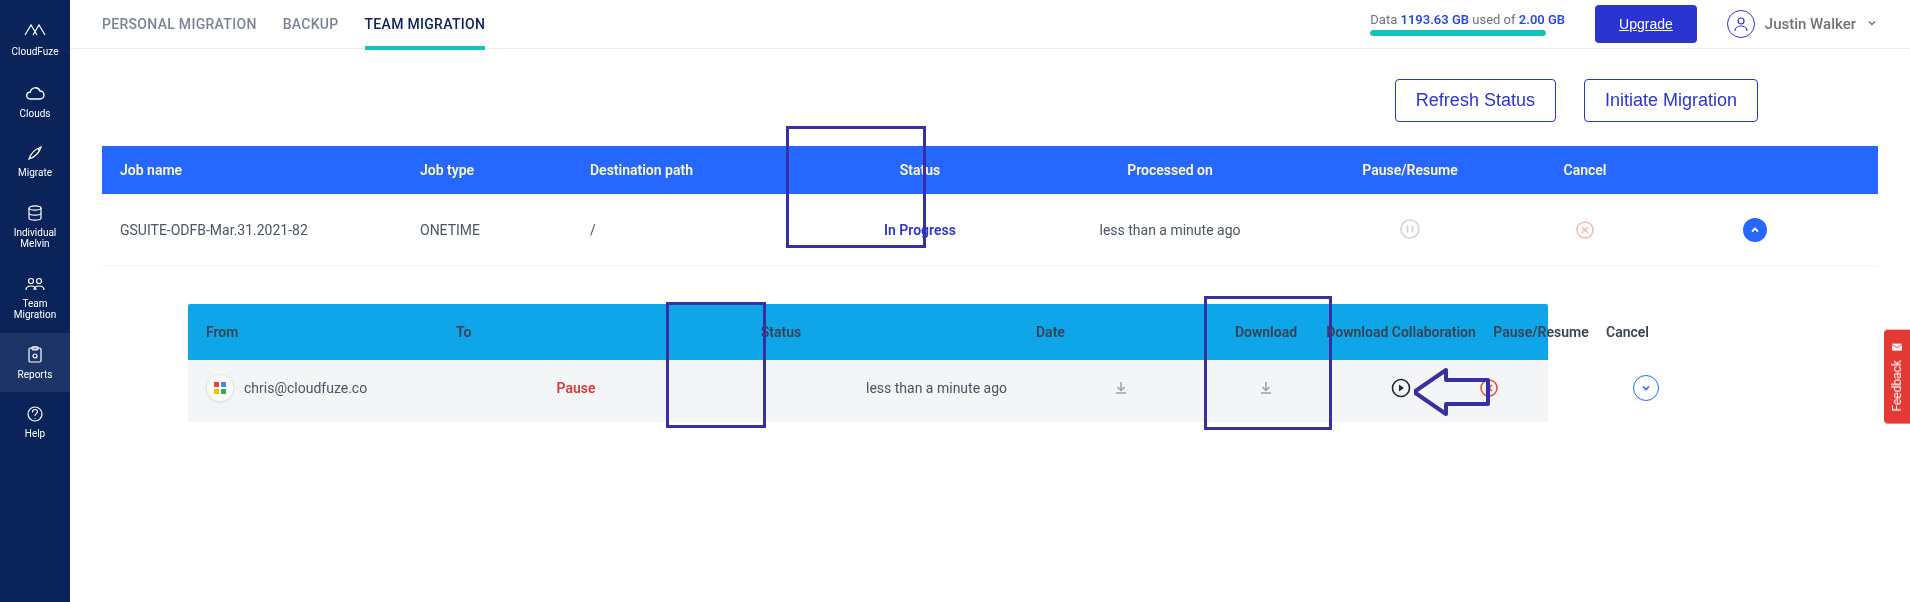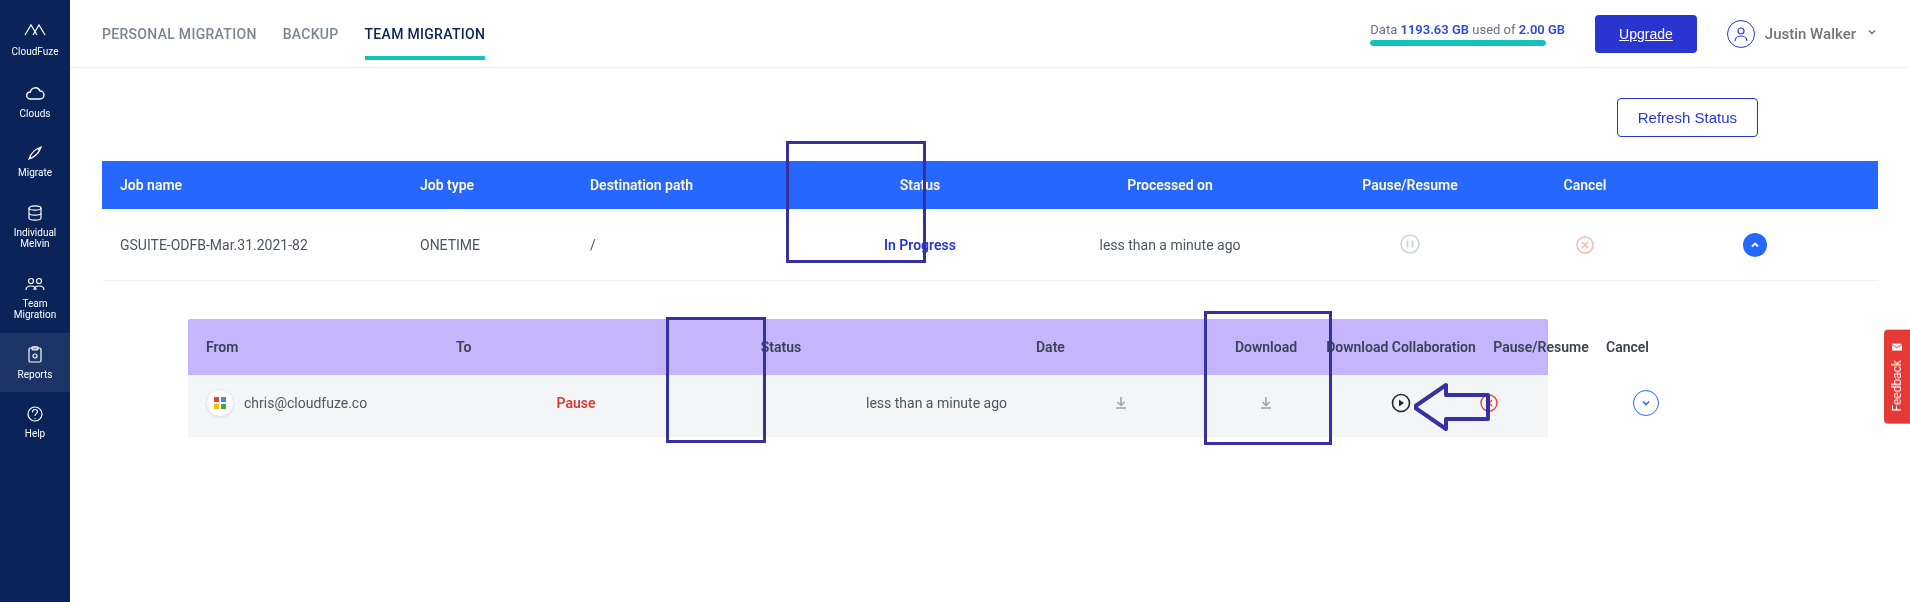--- a/index.html
+++ b/index.html
@@ -9,51 +9,51 @@
   
   .sidebar { width: 70px; background: #0a2459; display: flex; flex-direction: column; align-items: center; padding-top: 10px; flex-shrink: 0; }
   .sidebar-item { width: 100%; display: flex; flex-direction: column; align-items: center; padding: 12px 4px; color: #fff; font-size: 10px; cursor: pointer; text-align: center; }
   .sidebar-item.logo { padding-bottom: 14px; }
   .sidebar-item .icon-wrap { margin-bottom: 4px; display:flex; align-items:center; justify-content:center; height:20px; }
   .sidebar-item.active { background: rgba(255,255,255,0.08); }
   .sidebar-item span.lbl { line-height: 1.15; }
 
   
   .main { flex: 1; display: flex; flex-direction: column; overflow: hidden; }
-  .topbar { display: flex; align-items: center; height: 68px; padding: 0 32px; border-bottom: 1px solid #eee; gap: 30px; }
+  .topbar { display: flex; align-items: center; height: 49px; padding: 0 32px; border-bottom: 1px solid #eee; gap: 30px; }
   .tabs { display: flex; gap: 26px; }
   .tab { color: #7a8594; font-weight: 500; letter-spacing: .3px; font-size: 14px; padding: 18px 0 14px; cursor: pointer; border-bottom: 4px solid transparent; }
   .tab.active { color: #0a2459; border-bottom-color: #13c2b8; }
   .spacer { flex: 1; }
   .usage { font-size: 13px; color: #6b7280; text-align: left; }
   .usage .v1 { color: #2f4ad6; font-weight: 600; }
   .usage .v2 { color: #2f4ad6; font-weight: 600; }
   .usage-bar { width: 176px; height: 6px; border-radius: 3px; background: #e5e7eb; margin-top: 3px; overflow: hidden; }
   .usage-bar .fill { height: 100%; width: 100%; background: #13c2b8; border-radius:3px; }
   .btn-primary { background: #2a35d1; color: #fff; border: none; padding: 11px 24px; border-radius: 4px; font-weight: 500; font-size: 14px; cursor: pointer; text-decoration: underline; }
   .user { display: flex; align-items: center; gap: 10px; cursor: pointer; }
   .avatar { width: 28px; height: 28px; border-radius: 50%; border: 1.5px solid #2a35d1; display:flex; align-items:center; justify-content:center; }
   .user .name { font-weight: 500; font-size: 15px; color: #737373; }
 
   
   .content { padding: 20px 32px 20px 32px; overflow: auto; }
   .actions-row { display: flex; justify-content: flex-end; gap: 28px; padding: 10px 120px 24px 0; }
-  .btn-outline { background: #fff; border: 1.5px solid #2a35d1; color: #2a35d1; padding: 10px 20px; border-radius: 4px; font-weight: 500; cursor: pointer; font-size: 15px; }
+  .btn-outline { background: #fff; border: 1.5px solid #2a35d1; color: #2a35d1; padding: 10px 20px; border-radius: 4px; font-weight: 500; cursor: pointer; font-size: 18px; }
 
   
   .tbl { width: 100%; }
   .tbl .hdr { background: #2668ff; color: #fef9c3; display: grid; grid-template-columns: 300px 170px 210px 240px 260px 220px 130px 1fr; padding: 16px 18px; font-weight: 600; font-size: 14px; align-items: center; }
   .tbl .row { display: grid; grid-template-columns: 300px 170px 210px 240px 260px 220px 130px 1fr; padding: 22px 18px; align-items: center; color: #4b5563; font-size: 14px; border-bottom: 1px solid #f1f2f4; }
   .tbl .status-val { color: #2a35d1; font-weight: 600; }
   .toggle-circle { width: 24px; height: 24px; border-radius: 50%; background: #2668ff; display: inline-flex; align-items:center; justify-content:center; cursor:pointer; }
   .icon-btn { display:inline-flex; align-items:center; justify-content:center; width:26px; height:26px; }
 
   
   .sub-wrap { margin: 38px 0 0 86px; width: 1360px; position: relative; }
-  .subtbl { background: #c4b5fd; border-radius: 2px; }
+  .subtbl { background: #0ea5e9; border-radius: 2px; }
   .subtbl .shdr { display:grid; grid-template-columns: 250px 240px 170px 170px 170px 120px 150px 130px 80px 1fr; padding: 20px 18px 20px 18px; font-weight: 600; color: #3b4252; font-size: 14px; align-items:center; }
   .subtbl .srow { display:grid; grid-template-columns: 250px 240px 170px 170px 170px 120px 150px 130px 80px 1fr; padding: 14px 18px 20px 18px; align-items:center; font-size:14px; color:#4b5563; background:#f3f5f7; }
   .sub-status { color:#d63a3a; font-weight:600; }
   .cloud-icon { width:28px; height:28px; border-radius:50%; background:#fff; border:1px solid #e5e7eb; display:inline-flex; align-items:center; justify-content:center; margin-right:10px; vertical-align:middle; box-shadow: 0 1px 2px rgba(0,0,0,0.08);}
   .cell-flex { display:flex; align-items:center; }
 
   
   .highlight { position: absolute; border: 3px solid #3730a3; pointer-events: none; }
 
   
@@ -162,20 +162,21 @@
           <svg width="12" height="12" viewBox="0 0 12 12">
               <path d="M3 4.5l3 3 3-3" stroke="#6b7280" stroke-width="1.4" fill="none"></path>
             </svg>
         </span>
       </div>
     </div>
 
     <div class="content">
       <div class="actions-row">
         <button class="btn-outline">Refresh Status</button>
+        <button class="btn-outline">Initiate Migration</button>
       </div>
 
       <div class="tbl" style="position:relative;">
         <div class="hdr">
           <div>Job name</div>
           <div>Job type</div>
           <div>Destination path</div>
           <div style="text-align:center">Status</div>
           <div style="text-align:center">Processed on</div>
           <div style="text-align:center">Pause/Resume</div>

